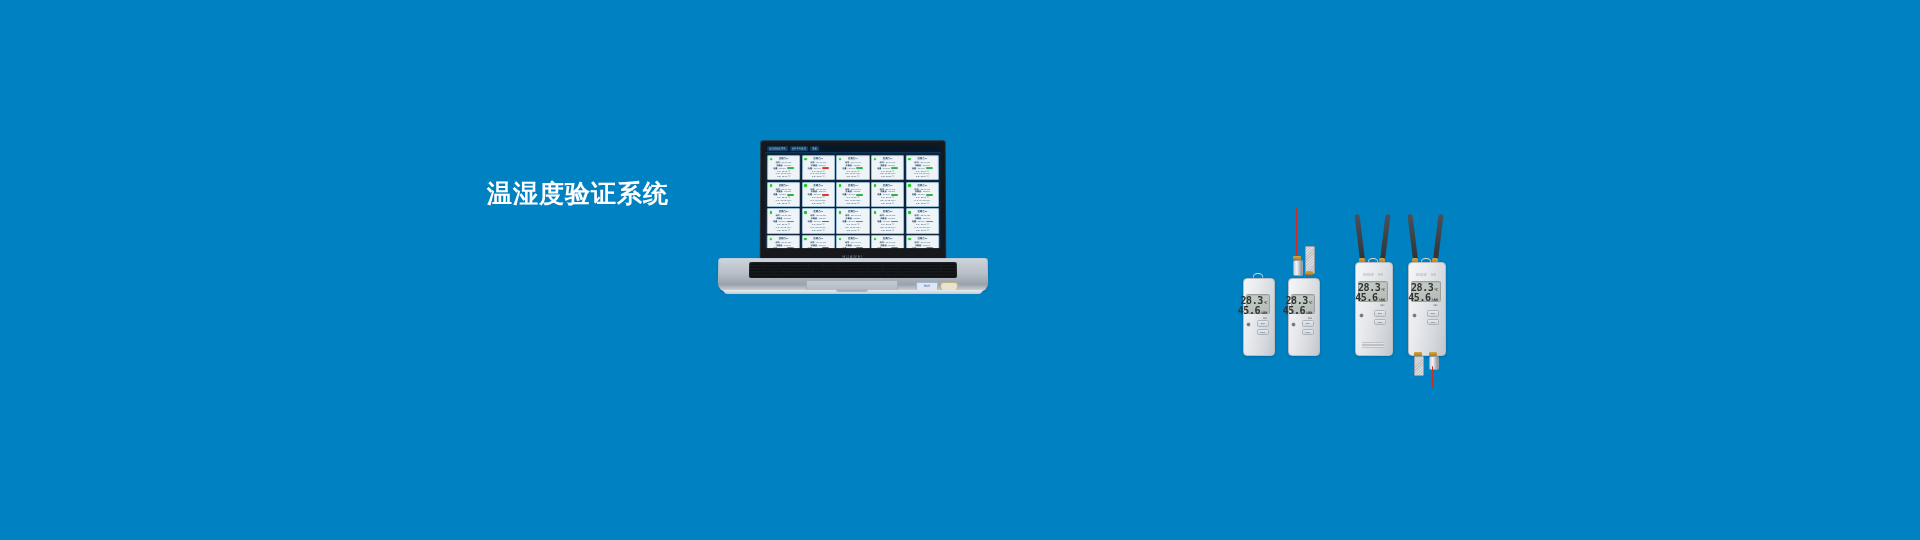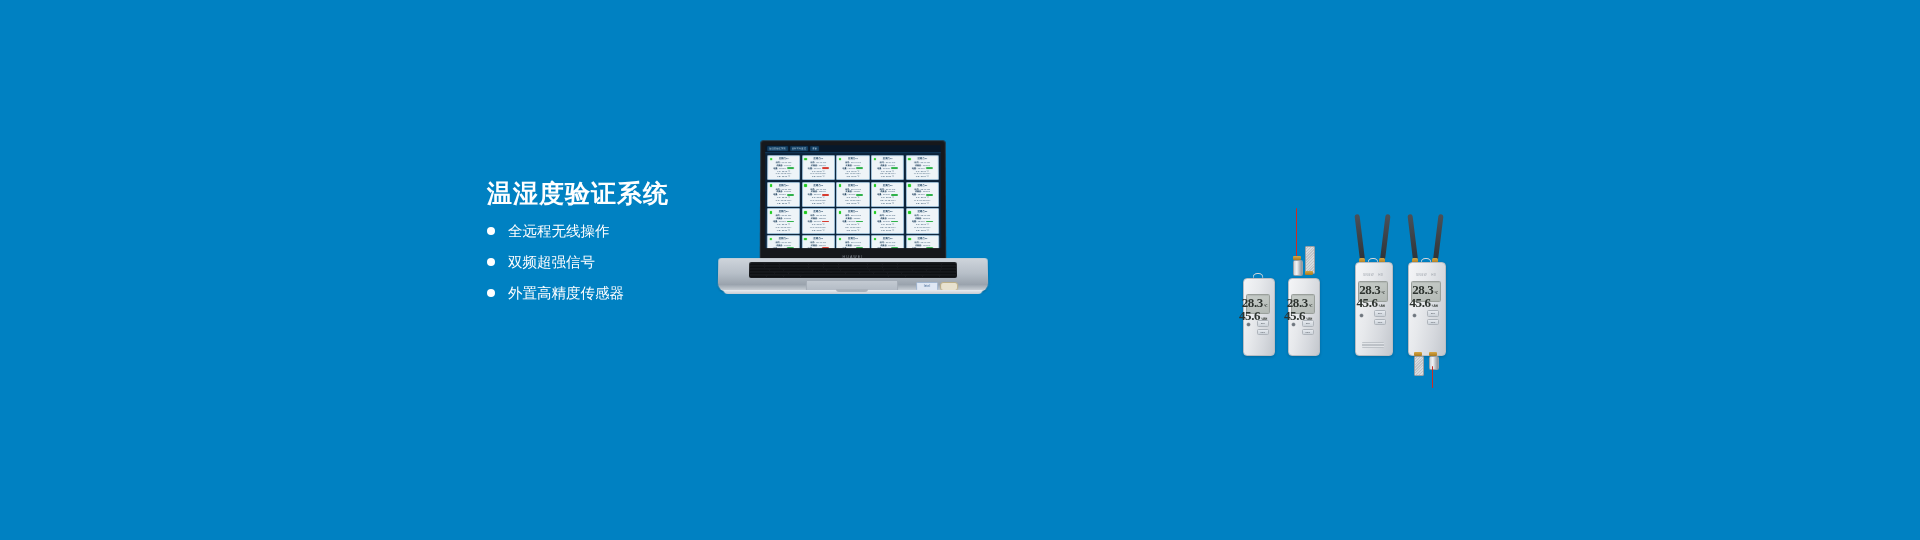--- a/index.html
+++ b/index.html
@@ -145,21 +145,21 @@
     background:linear-gradient(165deg,#c7cdc9,#b4bab6);
     border:0.8px solid #9aa09c;border-radius:1.5px;
     box-shadow:0 0.5px 1px rgba(0,0,0,.15) inset;
     padding:1px 2px;box-sizing:border-box;
   }
   .lcd-line{
     display:flex;align-items:baseline;justify-content:flex-end;
     font-family:"DejaVu Sans Mono","Liberation Mono",monospace;
     color:#2d332f;line-height:1;
   }
-  .lcd-num{font-size:13px;font-weight:bold;letter-spacing:-0.4px;font-family:Liberation Serif, serif;}
+  .lcd-num{font-size:10px;font-weight:bold;letter-spacing:-0.4px;}
   .lcd-unit{font-size:3.4px;margin-left:1px;font-weight:bold;}
   .lcd-sub{
     text-align:right;font-size:2.4px;color:#5d6562;margin-top:0.5px;
     font-family:"DejaVu Sans Mono","Liberation Mono",monospace;
   }
   .dev-ir{
     position:absolute;left:14%;width:3.2px;height:3.2px;border-radius:50%;
     background:#6e757d;box-shadow:0 0 0 0.5px #9aa0a8;
   }
   .dev-btns{position:absolute;right:14%;display:flex;flex-direction:column;gap:2px;}
@@ -204,34 +204,20 @@
   .probe-wire{position:absolute;width:1.4px;border-radius:1px;}
   .wire-red{background:#cf2b22;}
 </style>
 </head>
 <body>
 
 <div id="banner">
 
   <div class="text-block">
     <h1 class="title">温湿度验证系统</h1>
-    <ul class="bullets">
-      <li>
-        <span class="bullet-dot"></span>
-        <span>全远程无线操作</span>
-      </li>
-      <li>
-        <span class="bullet-dot"></span>
-        <span>双频超强信号</span>
-      </li>
-      <li>
-        <span class="bullet-dot"></span>
-        <span>外置高精度传感器</span>
-      </li>
-    </ul>
   </div>
 
   <div id="laptop">
 
     <div class="lid">
       <div class="lid-inner">
         <div class="app">
 
           <div class="app-titlebar">
             <div class="app-tab">

